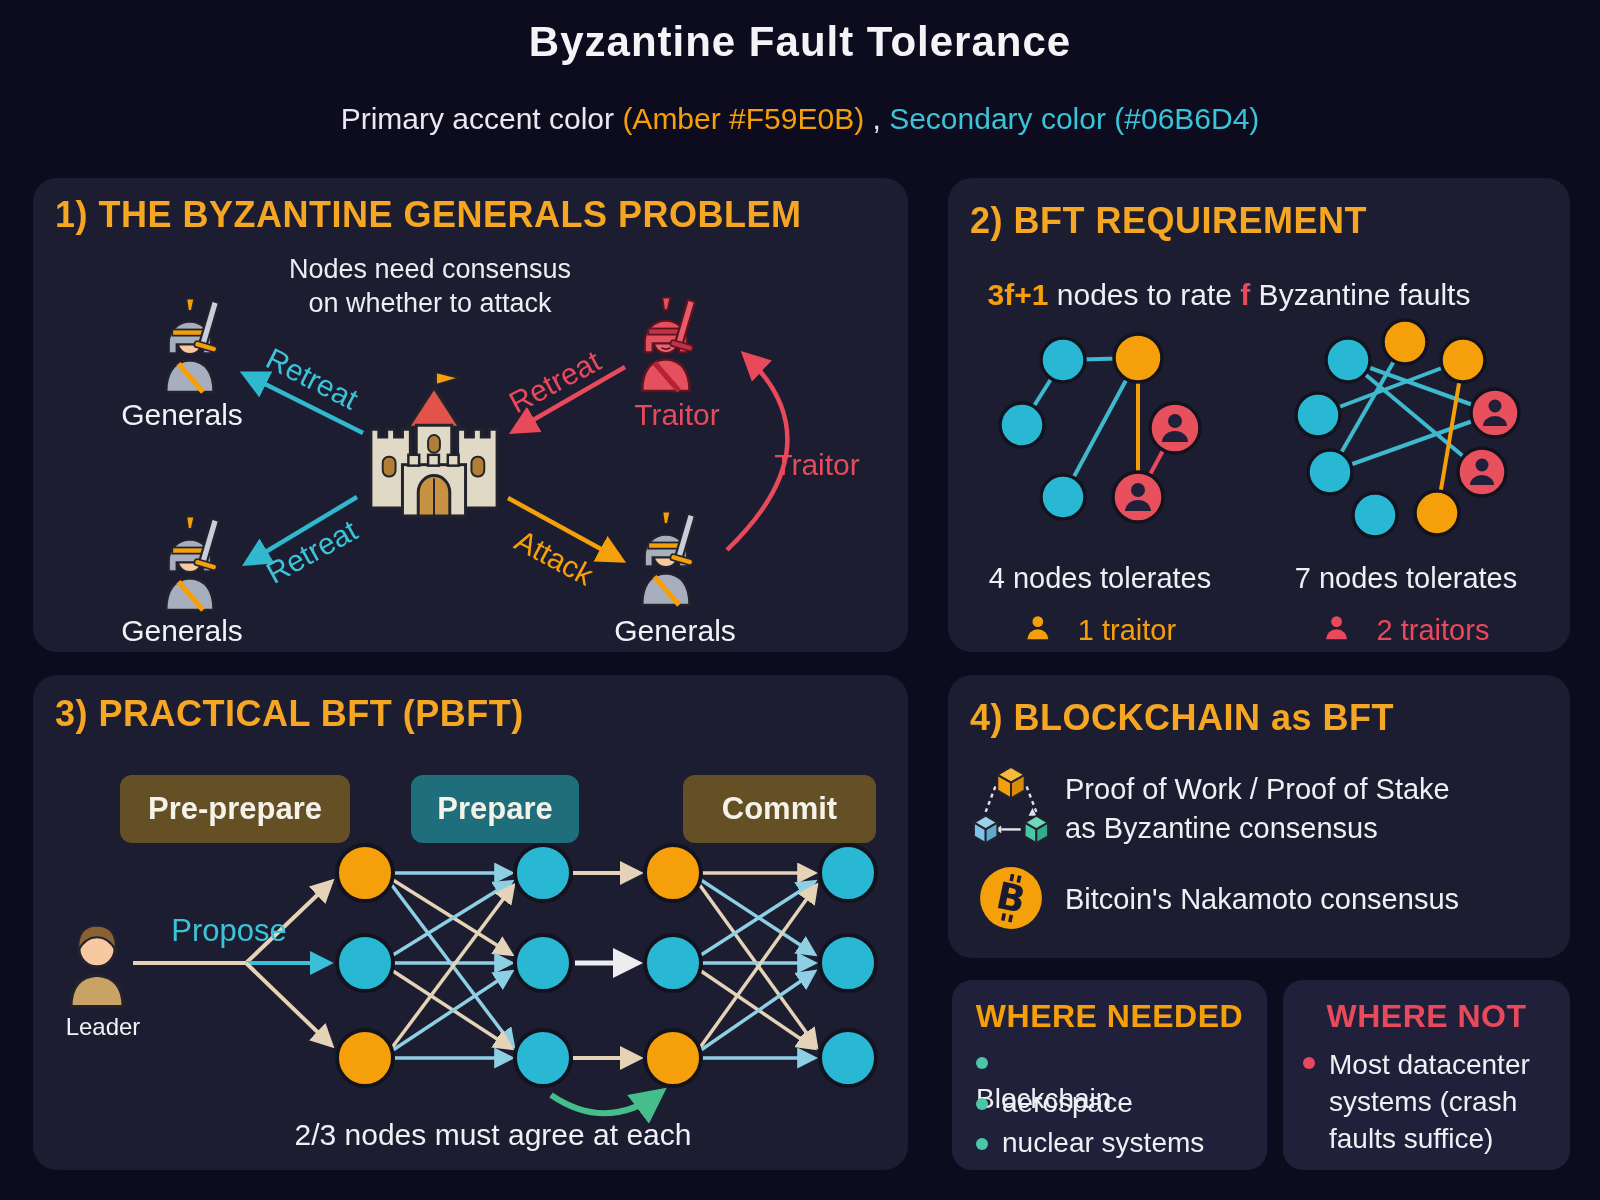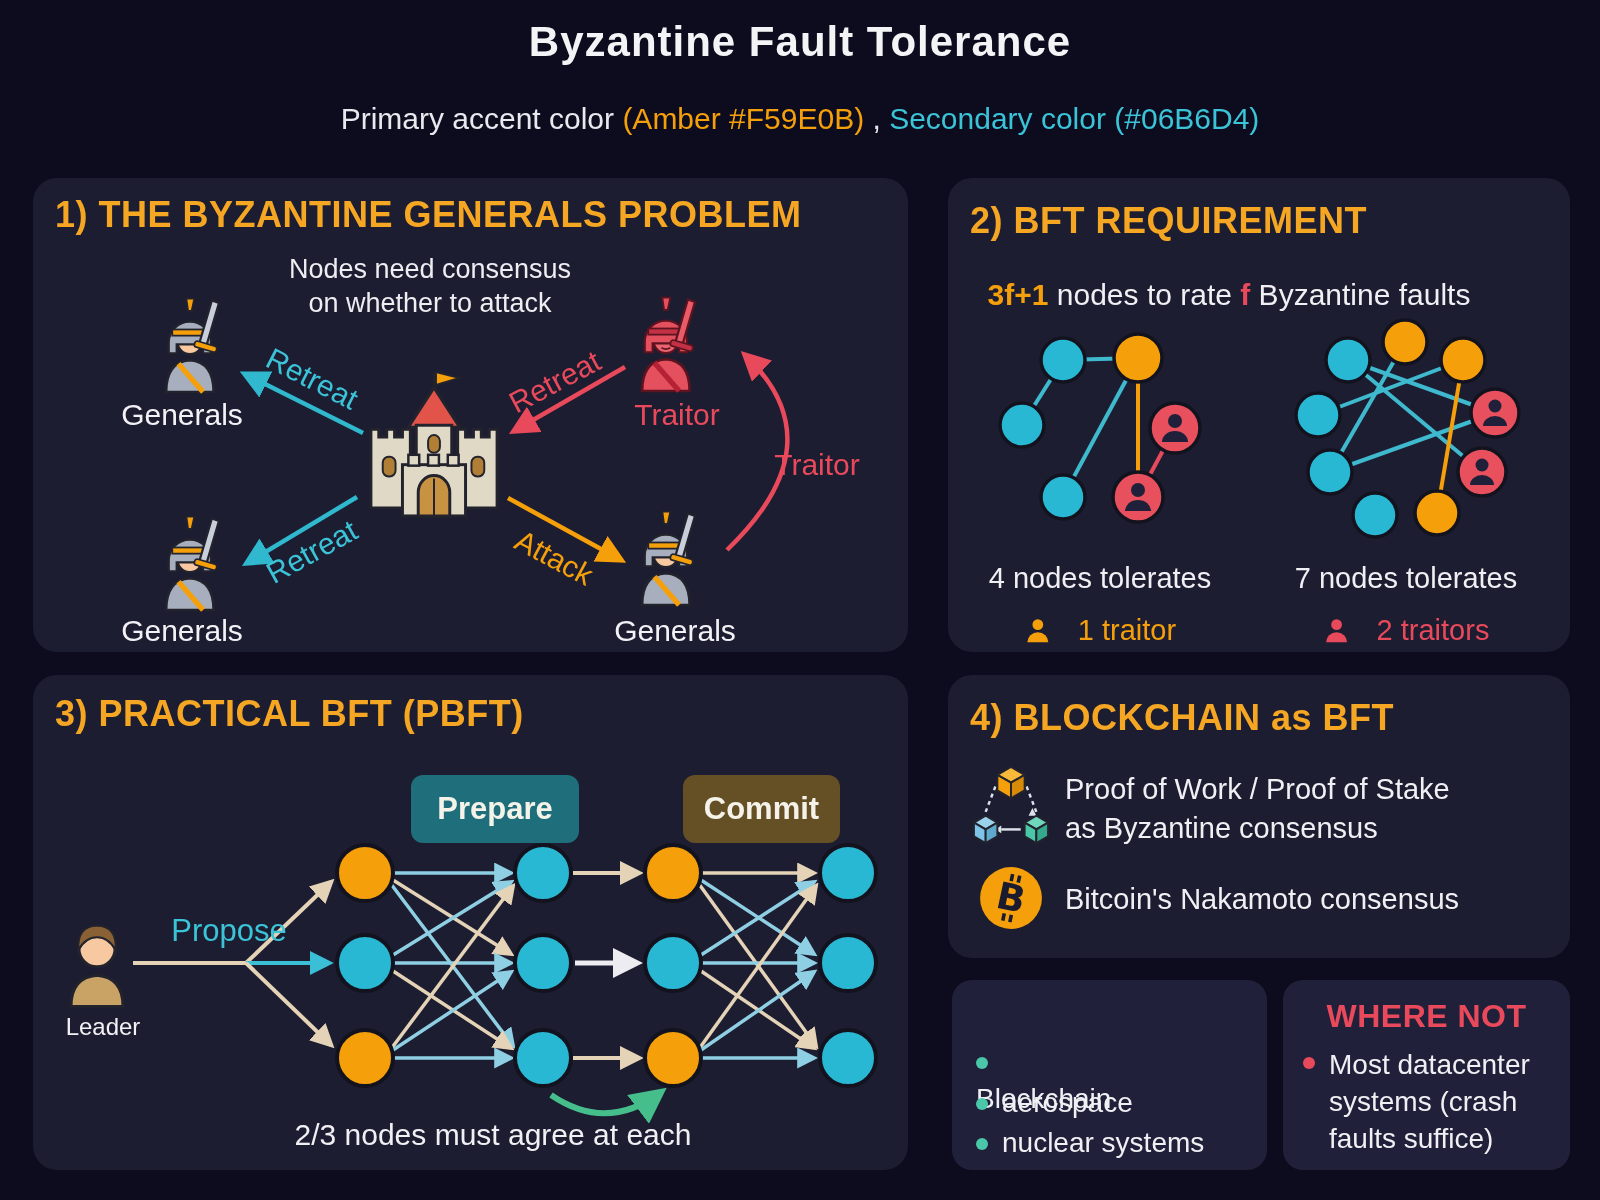--- a/index.html
+++ b/index.html
@@ -12,21 +12,21 @@
   .ptitle{position:absolute;font-size:36px;font-weight:bold;color:#F5A623;letter-spacing:.5px;white-space:nowrap;}
   .lbl{position:absolute;transform:translate(-50%,-50%);white-space:nowrap;}
   .center-text{position:absolute;text-align:center;}
   .amber{color:#F5A00B;} .cyan{color:#3BC3D8;} .red{color:#E8495B;}
   .maintitle{position:absolute;left:0;width:1600px;top:18px;text-align:center;
              font-size:42px;font-weight:bold;color:#F4F4F7;letter-spacing:1px;}
   .subtitle{position:absolute;left:0;width:1600px;top:102px;text-align:center;font-size:30px;color:#E8E8EE;}
   .caption{font-size:27px;color:#EDEDF2;}
   .arrowlbl{font-size:30px;font-weight:500;}
   .nodecap{position:absolute;text-align:center;font-size:29px;color:#F0F0F4;white-space:nowrap;transform:translate(-50%,-50%);}
-  .tolrow{position:absolute;display:flex;align-items:center;gap:26px;transform:translate(-50%,-50%);
+  .tolrow{position:absolute;display:flex;align-items:flex-start;gap:26px;transform:translate(-50%,-50%);
           font-size:29px;font-weight:500;white-space:nowrap;}
   .pill{position:absolute;top:100px;height:68px;border-radius:12px;display:flex;align-items:center;
         justify-content:center;font-size:31px;font-weight:bold;color:#F5F2E9;}
   .pill-brown{background:#655026;}
   .pill-teal{background:#1E6F7B;}
   .bullet-item{position:absolute;display:flex;align-items:flex-start;gap:14px;font-size:28px;color:#F0F0F4;}
   .dot{width:12px;height:12px;border-radius:50%;margin-top:11px;flex:0 0 auto;}
   .wtitle{position:absolute;left:0;width:100%;text-align:center;top:18px;font-size:32px;font-weight:bold;letter-spacing:.5px;}
   svg{display:block;}
 </style>
@@ -212,22 +212,23 @@
       <svg width="28" height="28" viewBox="0 0 24 24">
           <circle cx="12" cy="7" r="4.6" fill="#E8495B"></circle>
           <path d="M3,22 a9,8.5 0 0 1 18,0 z" fill="#E8495B"></path>
         </svg>
       <span>2 traitors</span>
     </div>
   </div>
 
   <div class="panel" style="left:33px;top:675px;width:875px;height:495px;">
     <div class="ptitle" style="left:22px;top:18px;">3) PRACTICAL BFT (PBFT)</div>
+    <div class="pill pill-brown" style="left:87px;width:230px;">Pre-prepare</div>
     <div class="pill pill-teal" style="left:378px;width:168px;">Prepare</div>
-    <div class="pill pill-brown" style="left:650px;width:157px;border-radius:12px;">Commit</div>
+    <div class="pill pill-brown" style="left:650px;width:193px;border-radius:12px;">Commit</div>
 
     <svg class="abs" style="left:0;top:0;" width="875" height="495" viewBox="0 0 875 495">
       <defs>
         <marker id="p3t" viewBox="0 0 10 10" refX="8" refY="5" markerWidth="6" markerHeight="6" orient="auto">
             <path d="M0,0 L10,5 L0,10 z" fill="#E4D3B6"></path>
           </marker>
         <marker id="p3b" viewBox="0 0 10 10" refX="8" refY="5" markerWidth="6" markerHeight="6" orient="auto">
             <path d="M0,0 L10,5 L0,10 z" fill="#8FCFE3"></path>
           </marker>
         <marker id="p3c" viewBox="0 0 10 10" refX="8" refY="5" markerWidth="6" markerHeight="6" orient="auto">
@@ -332,20 +333,21 @@
         <rect x="27" y="9" width="3.5" height="7"></rect>
         <rect x="34" y="9" width="3.5" height="7"></rect>
         <rect x="27" y="48" width="3.5" height="7"></rect>
         <rect x="34" y="48" width="3.5" height="7"></rect>
       </g>
     </svg>
     <div class="abs" style="left:117px;top:208px;font-size:29px;color:#F0F0F4;">Bitcoin's Nakamoto consensus</div>
   </div>
 
   <div class="subpanel" style="left:952px;top:980px;width:315px;height:190px;">
+    <div class="wtitle amber">WHERE NEEDED</div>
     <div class="bullet-item" style="left:24px;top:66px;flex-direction:column;">
       <span class="dot" style="background:#4AC7A8;"></span>
       <span>Blockchain</span>
     </div>
     <div class="bullet-item" style="left:24px;top:107px;">
       <span class="dot" style="background:#4AC7A8;"></span>
       <span>aerospace</span>
     </div>
     <div class="bullet-item" style="left:24px;top:147px;">
       <span class="dot" style="background:#4AC7A8;"></span>

